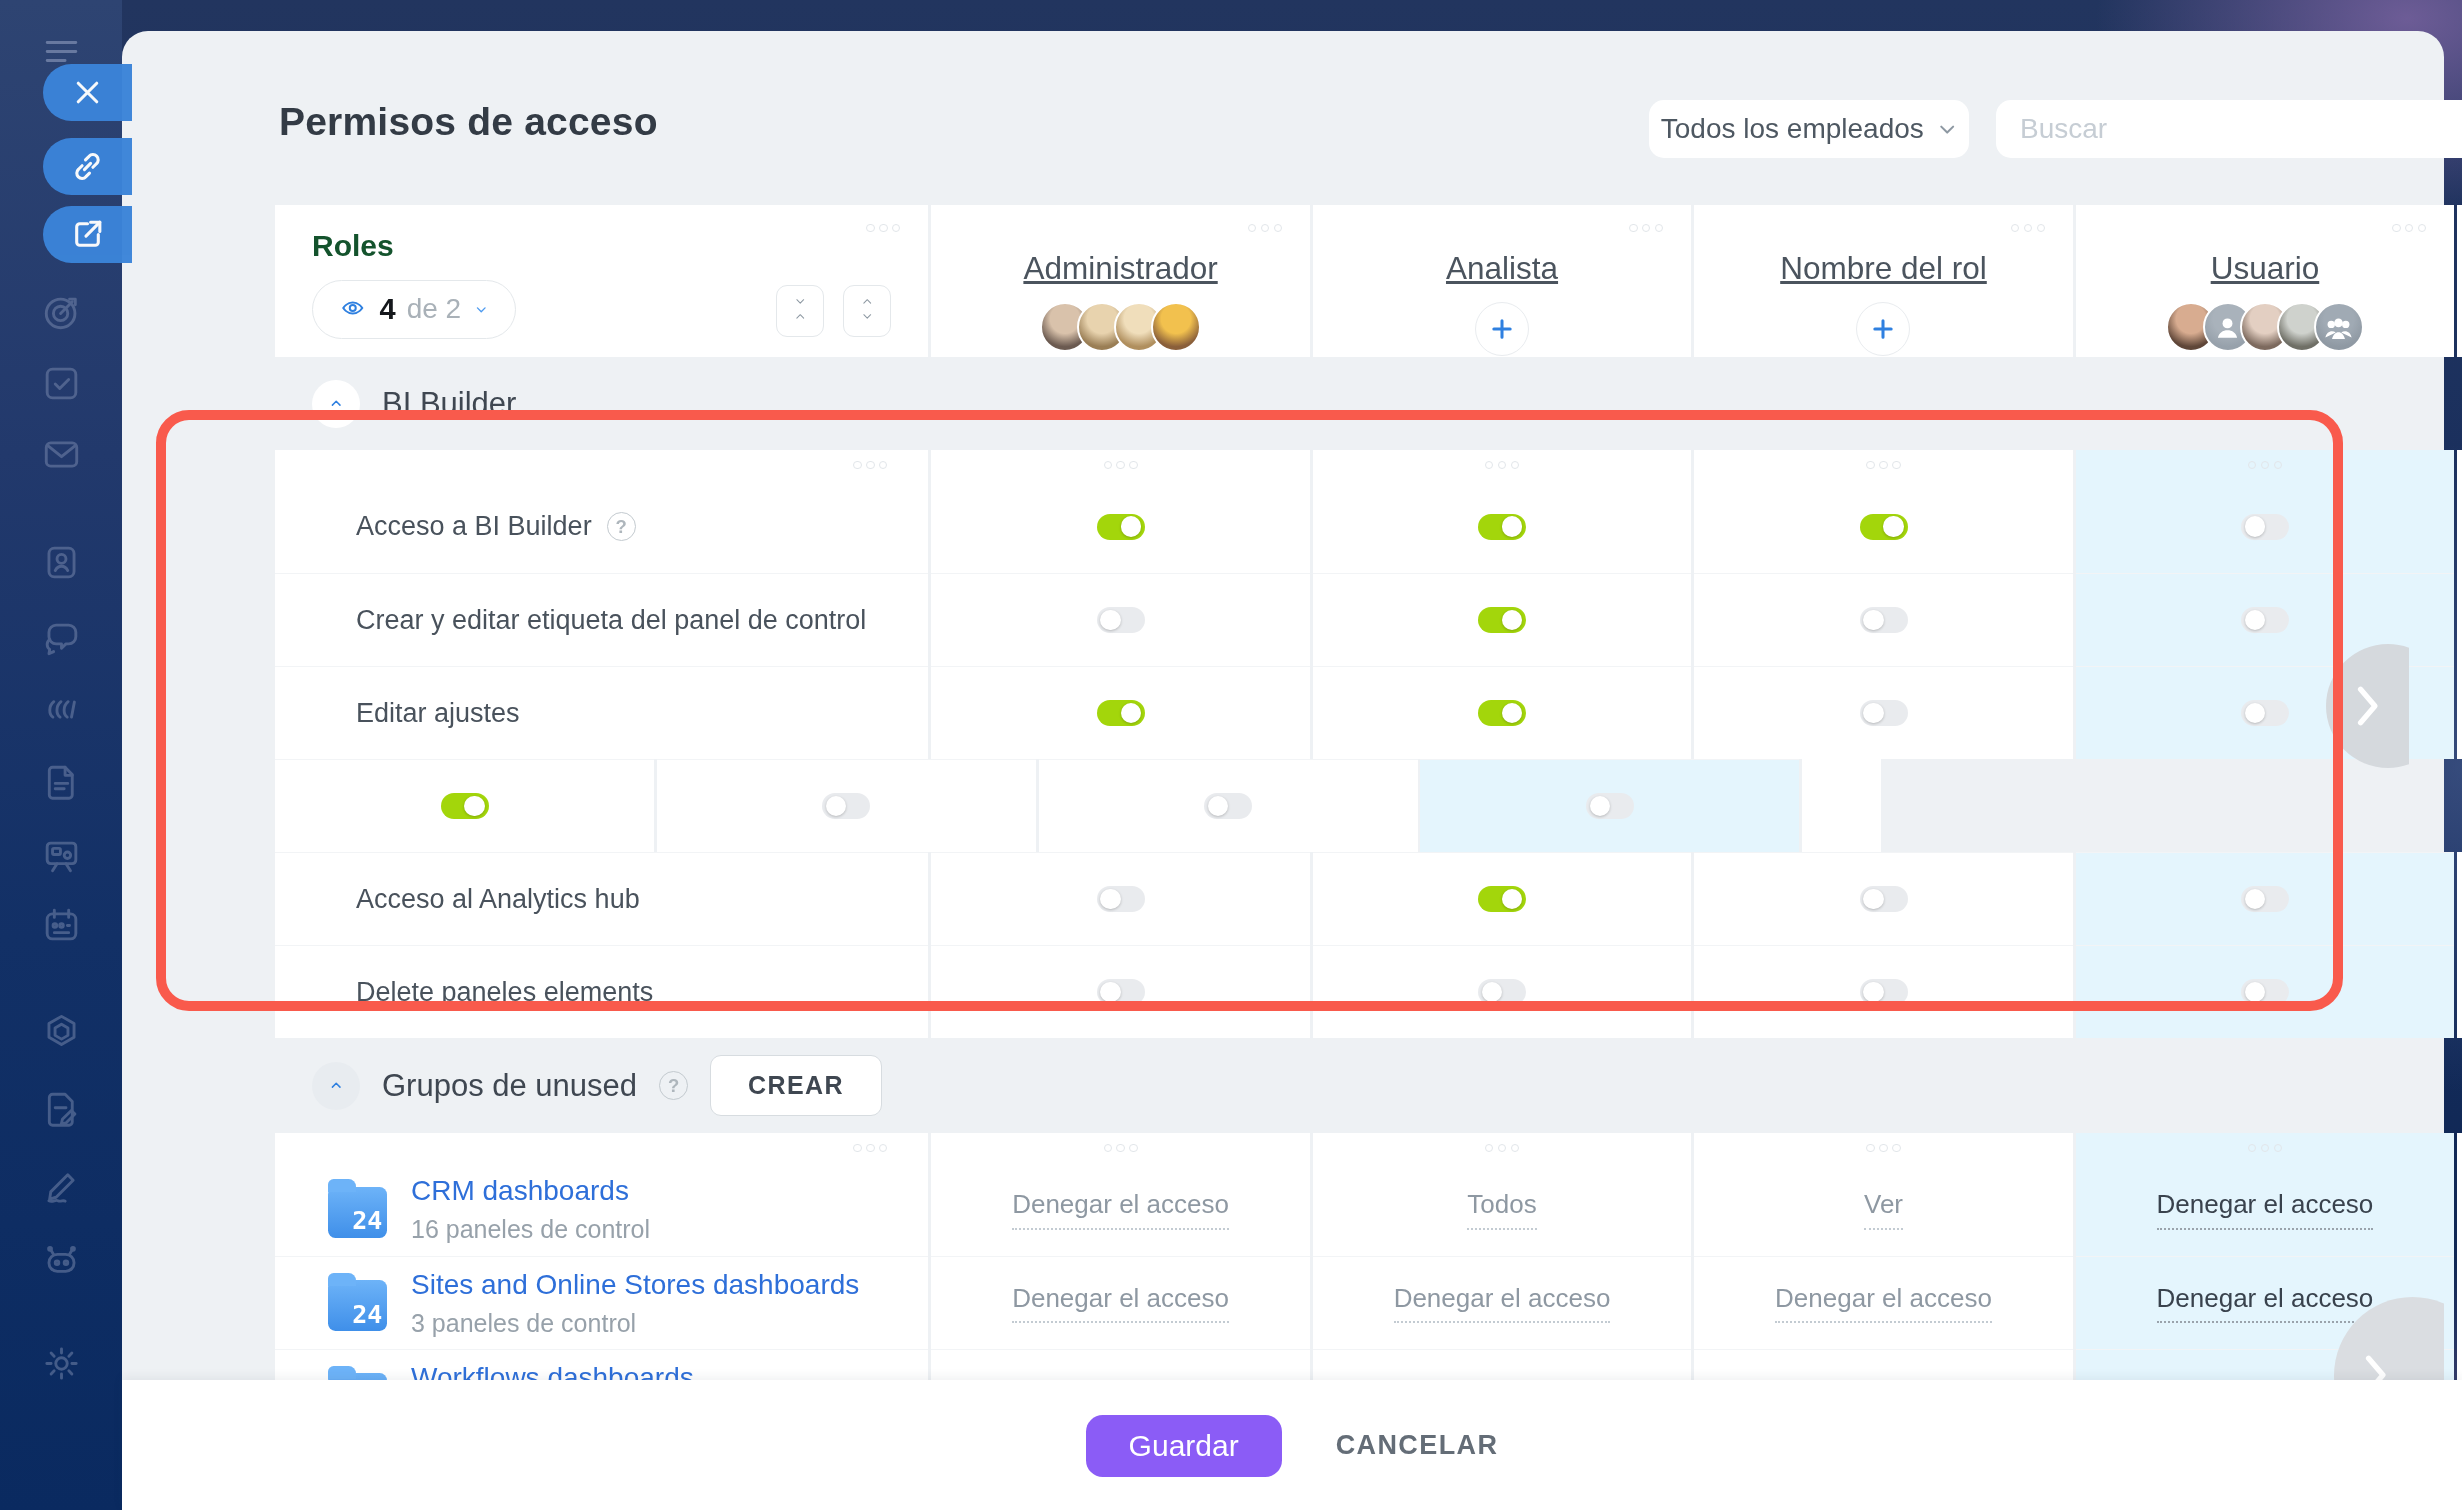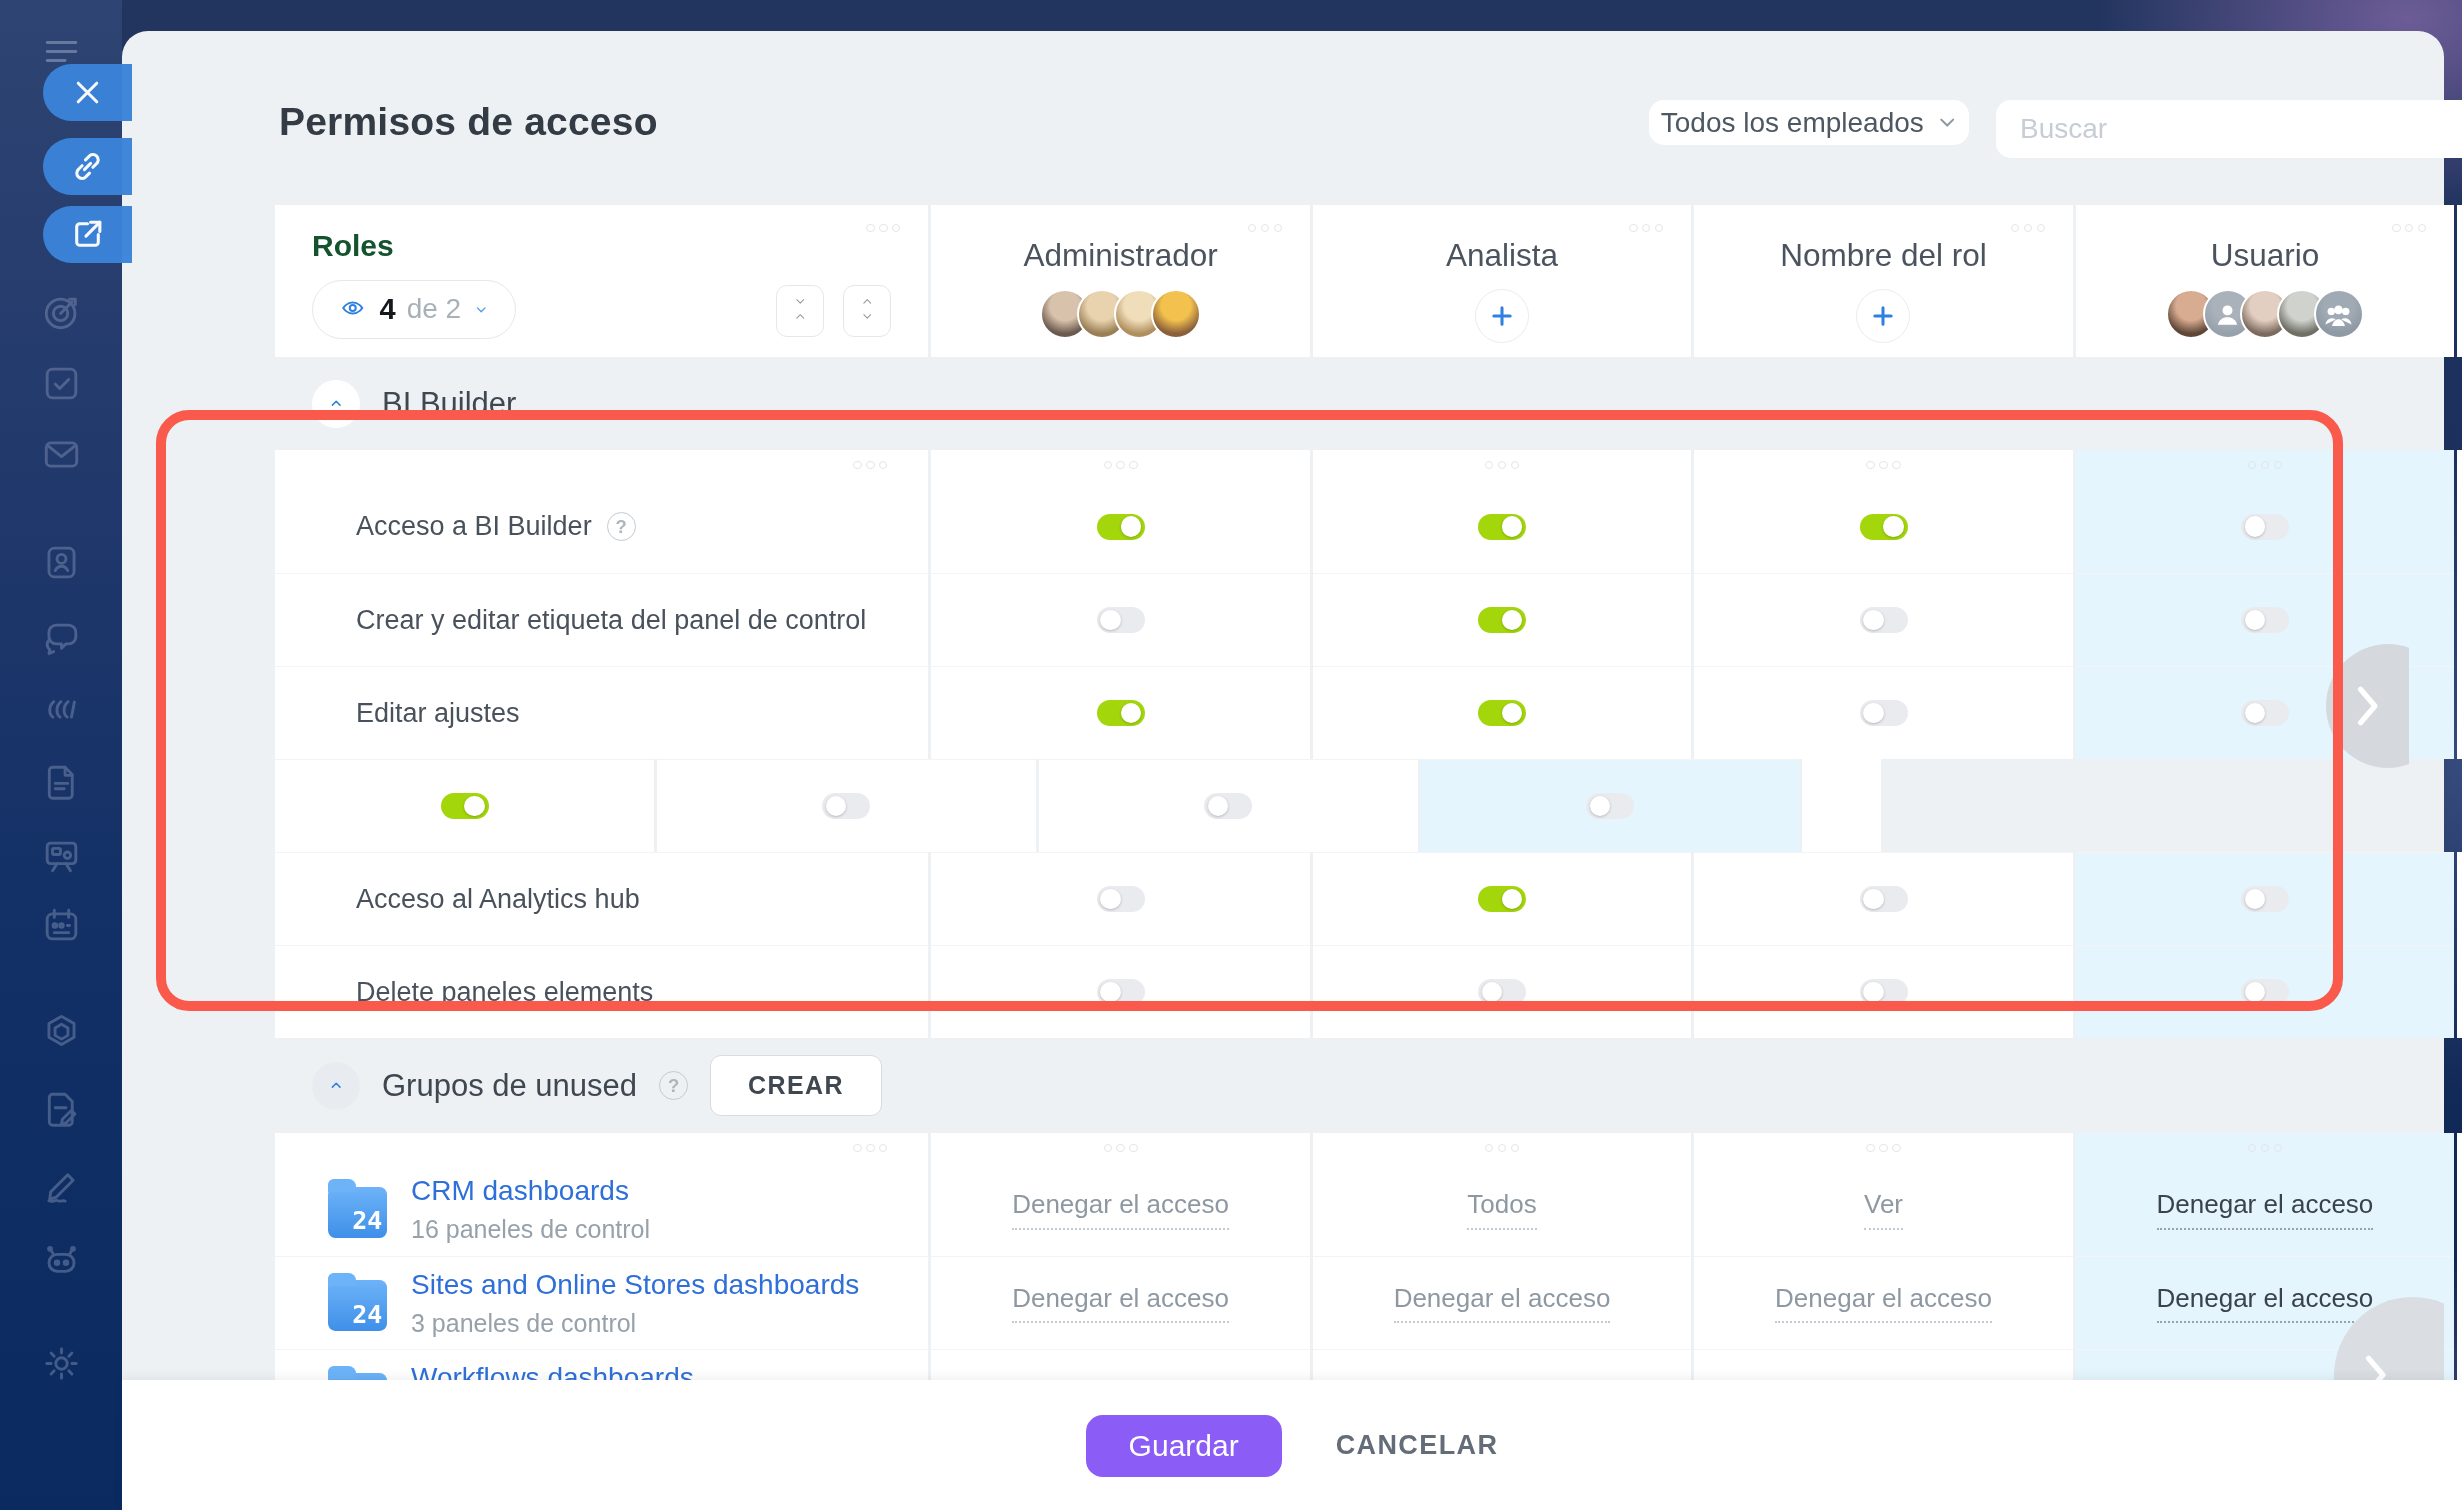--- a/index.html
+++ b/index.html
@@ -17,21 +17,21 @@
   .sidebar{position:absolute;left:0;top:0;width:122px;height:1511px;
     background:linear-gradient(180deg,#2e4472 0%,#22396c 30%,#123066 62%,#0a2a60 100%);z-index:3;}
   .side-icon{position:absolute;left:0;width:122px;display:flex;justify-content:center;color:#7c8cb0;opacity:.5;}
   .side-icon svg{width:43px;height:43px;stroke:currentColor;fill:none;stroke-width:1.6;stroke-linecap:round;stroke-linejoin:round;}
   .side-pill{position:absolute;left:43px;width:89px;height:57px;border-radius:29px 0 0 29px;background:#3b84d9;
     display:flex;align-items:center;justify-content:center;z-index:4;opacity:.97;}
   .side-pill svg{width:37px;height:37px;stroke:#fff;fill:none;stroke-width:2;stroke-linecap:round;stroke-linejoin:round;}
   
   .panel{position:absolute;left:122px;top:31px;width:2322px;height:1480px;background:#eef1f4;border-radius:26px 26px 0 0;z-index:1;}
   .page-title{position:absolute;left:157px;top:69px;font-size:39px;font-weight:600;color:#333b45;letter-spacing:0.2px;}
-  .emp-pill{position:absolute;left:1527px;top:69px;width:320px;height:45px;background:#fff;border-radius:15px;
+  .emp-pill{position:absolute;left:1527px;top:69px;width:320px;height:58px;background:#fff;border-radius:15px;
     display:flex;align-items:center;justify-content:center;gap:13px;font-size:28px;color:#4e5862;cursor:pointer;}
   .emp-pill svg{width:20.4px;height:20.4px;stroke:#8d98a2;fill:none;stroke-width:2.4;stroke-linecap:round;stroke-linejoin:round;}
   .search-box{position:absolute;left:1874px;top:69px;width:535px;height:58px;background:#fff;border-radius:15px;display:flex;align-items:center;padding:0 24px;}
   .search-box input{flex:1;border:none;outline:none;font-size:28px;color:#4e5862;font-family:inherit;background:transparent;}
   .search-box input::placeholder{color:#c6cdd4;}
   
   .table{position:absolute;left:153px;top:174px;width:2261px;z-index:1;}
   .trow{display:flex;gap:2.8px;}
   .cell{background:#fff;position:relative;}
   .c0{width:654px;} .c1,.c2,.c3,.c4{width:379px;} .c5{width:79px;}
@@ -45,21 +45,21 @@
   .roles-title{position:absolute;left:37px;top:24px;font-size:30px;font-weight:600;color:#14532d;}
   .filter-pill{position:absolute;left:37px;bottom:18.5px;height:59px;min-width:180px;padding:0 24px;border:1.9px solid #e4e8eb;border-radius:30px;
     display:flex;align-items:center;gap:11px;cursor:pointer;background:#fff;}
   .filter-pill .n{font-size:29px;font-weight:700;color:#15181c;}
   .filter-pill .of{font-size:28px;color:#a9b1b8;}
   .filter-pill svg.chev{width:18.5px;height:13px;stroke:#4e9bf0;fill:none;stroke-width:2.6;stroke-linecap:round;stroke-linejoin:round;}
   .sq-btn{position:absolute;bottom:20.4px;width:48px;height:52px;border:1.9px solid #e4e8eb;border-radius:11px;background:#fff;
     display:flex;flex-direction:column;align-items:center;justify-content:center;gap:5.6px;cursor:pointer;color:#8d98a2;}
   .sq-btn svg{width:18.5px;height:10.2px;stroke:currentColor;fill:none;stroke-width:2.4;stroke-linecap:round;stroke-linejoin:round;}
   .col-head{display:flex;flex-direction:column;align-items:center;}
-  .col-label{margin-top:32px;font-size:31.5px;color:#4b545e;}
+  .col-label{margin-top:45px;font-size:31.5px;color:#4b545e;text-decoration:underline;}
   .members{margin-top:15px;display:flex;align-items:center;cursor:pointer;}
   .avatar{width:50px;height:50px;border-radius:50%;border:2.8px solid #fff;margin-left:-13px;display:flex;align-items:center;justify-content:center;overflow:hidden;}
   .avatar:first-child{margin-left:0;}
   .avatar svg{width:70%;height:70%;}
   .add-btn{width:54px;height:54px;border-radius:50%;background:#fff;border:1.9px solid #e9ecef;display:flex;align-items:center;justify-content:center;cursor:pointer;}
   .add-btn svg{width:28px;height:28px;stroke:#2f80e0;stroke-width:2.6;stroke-linecap:round;fill:none;}
   
   .section-row{height:93px;display:flex;align-items:center;padding-left:37px;gap:22px;}
   .sec-chev{width:48px;height:48px;border-radius:50%;display:flex;align-items:center;justify-content:center;cursor:pointer;background:#fff;}
   .sec-chev.shaded{background:#e8ecf0;}

